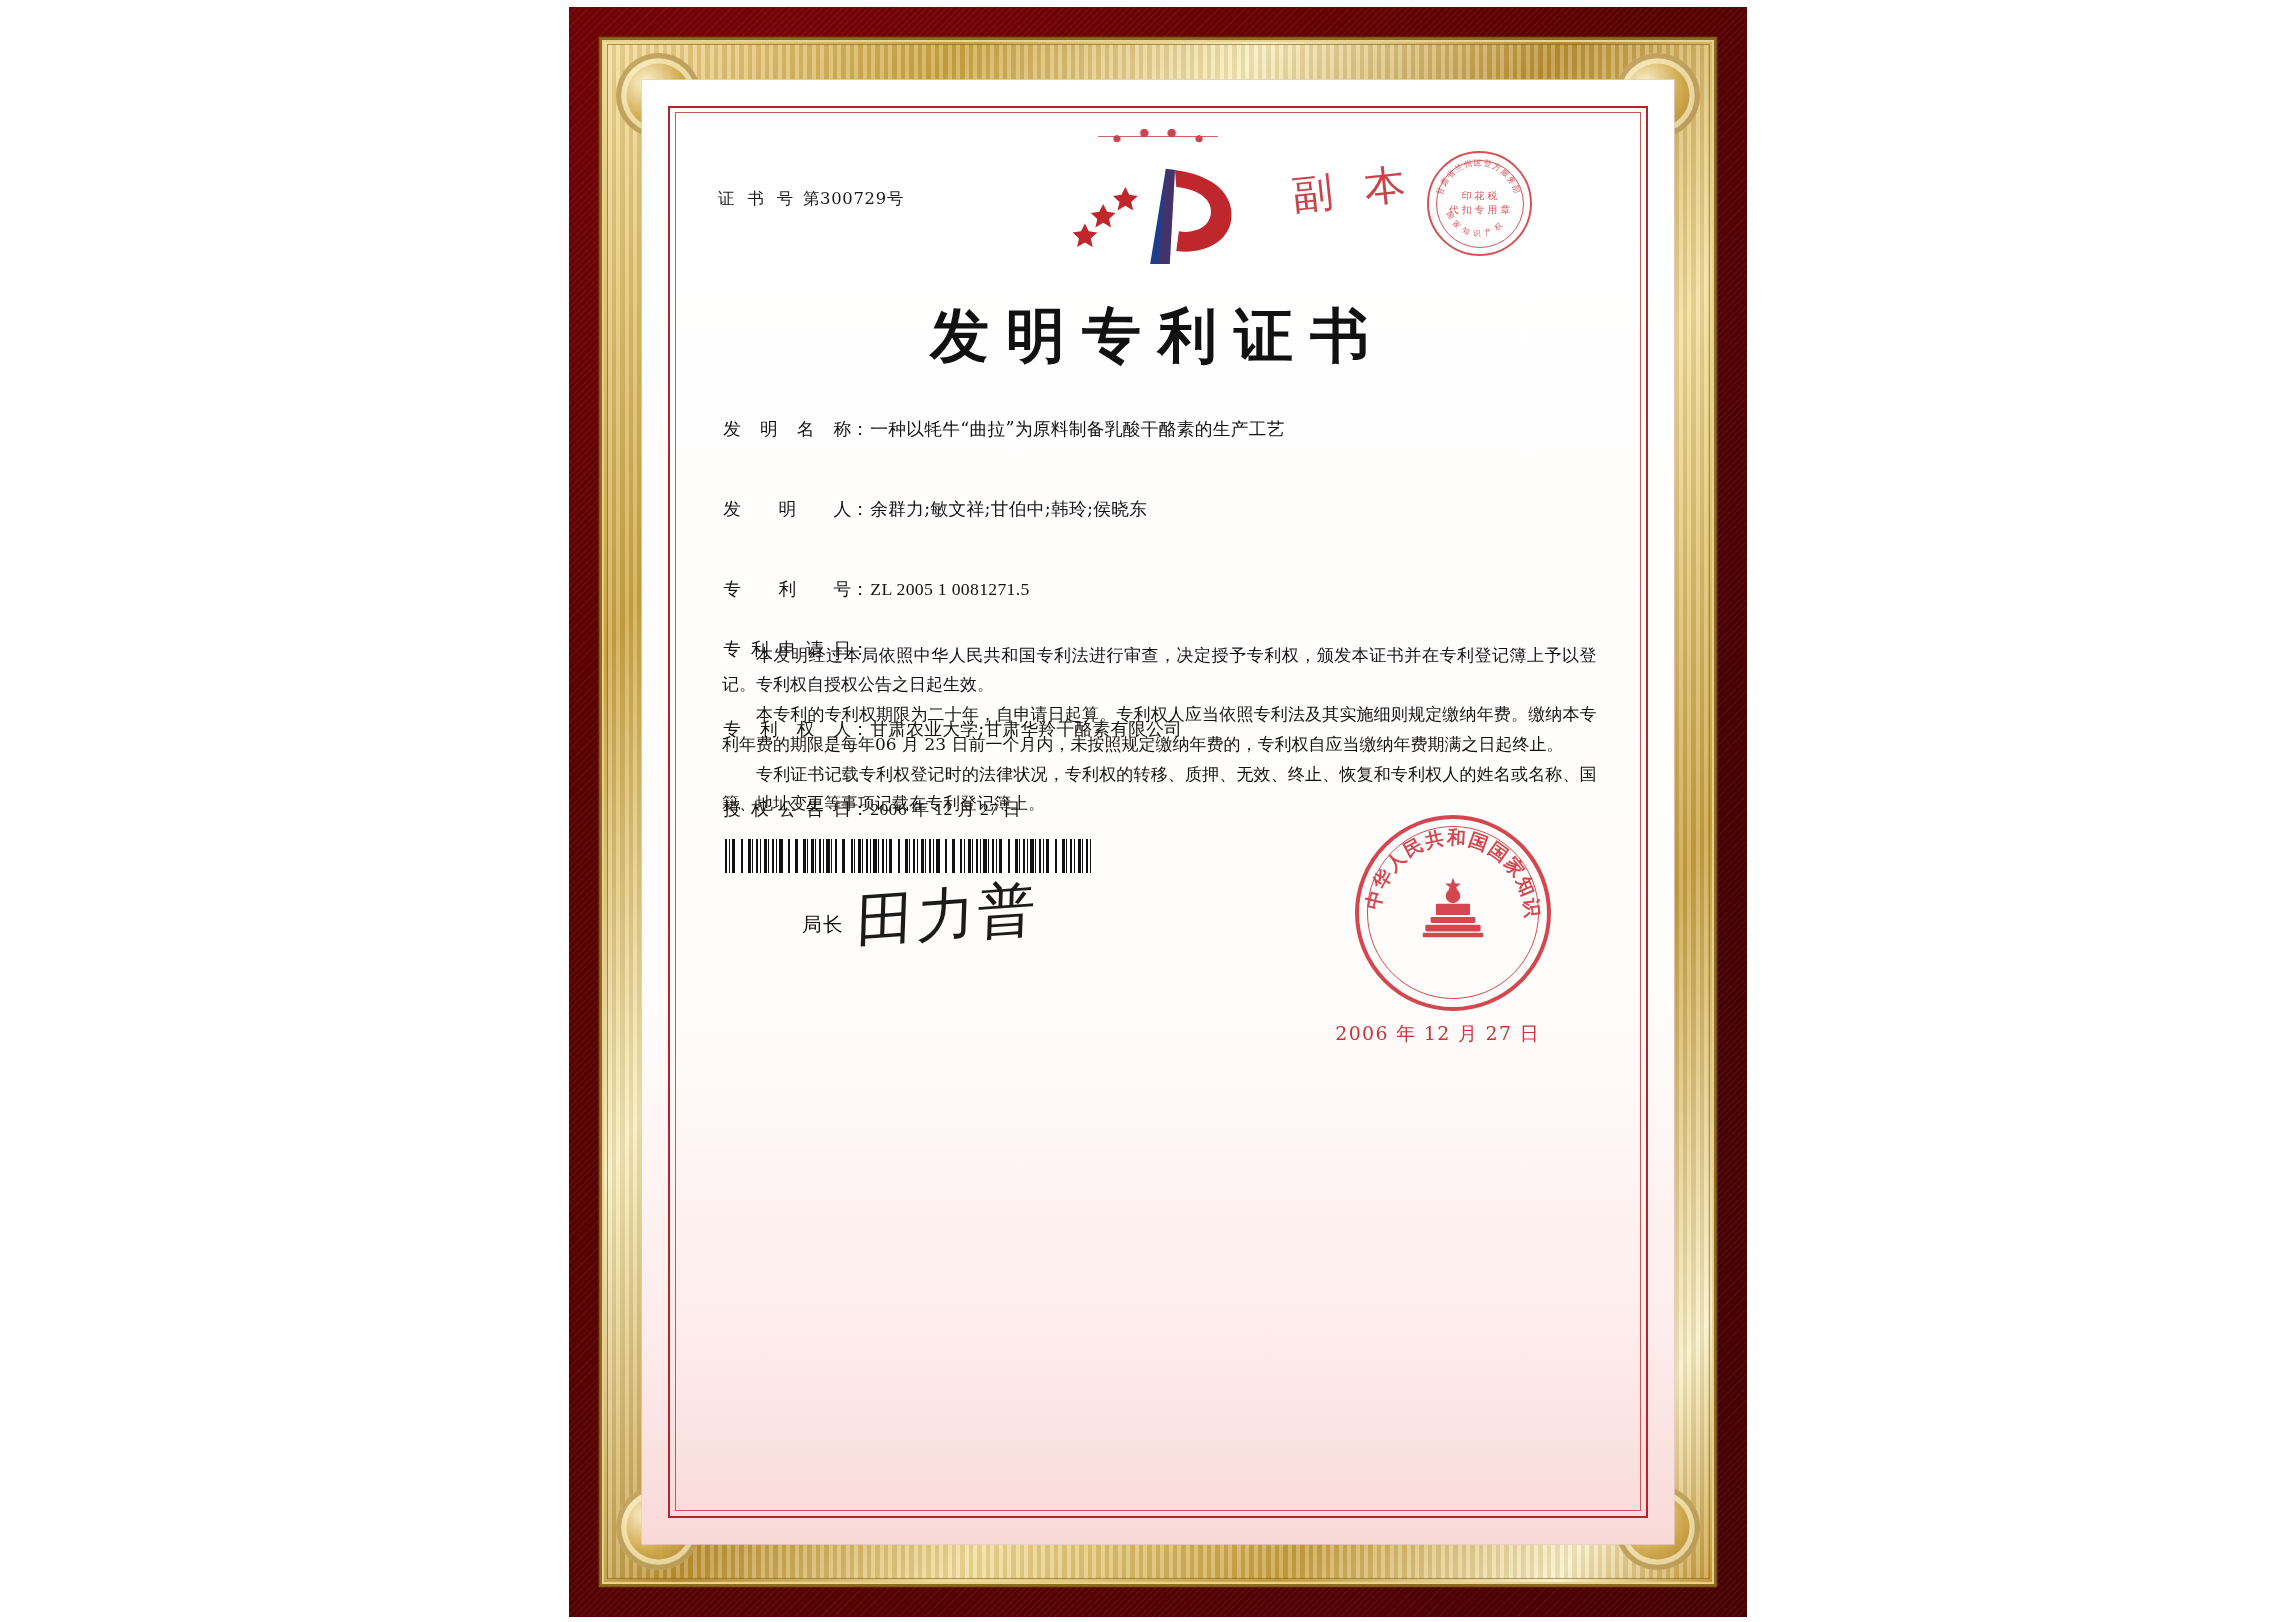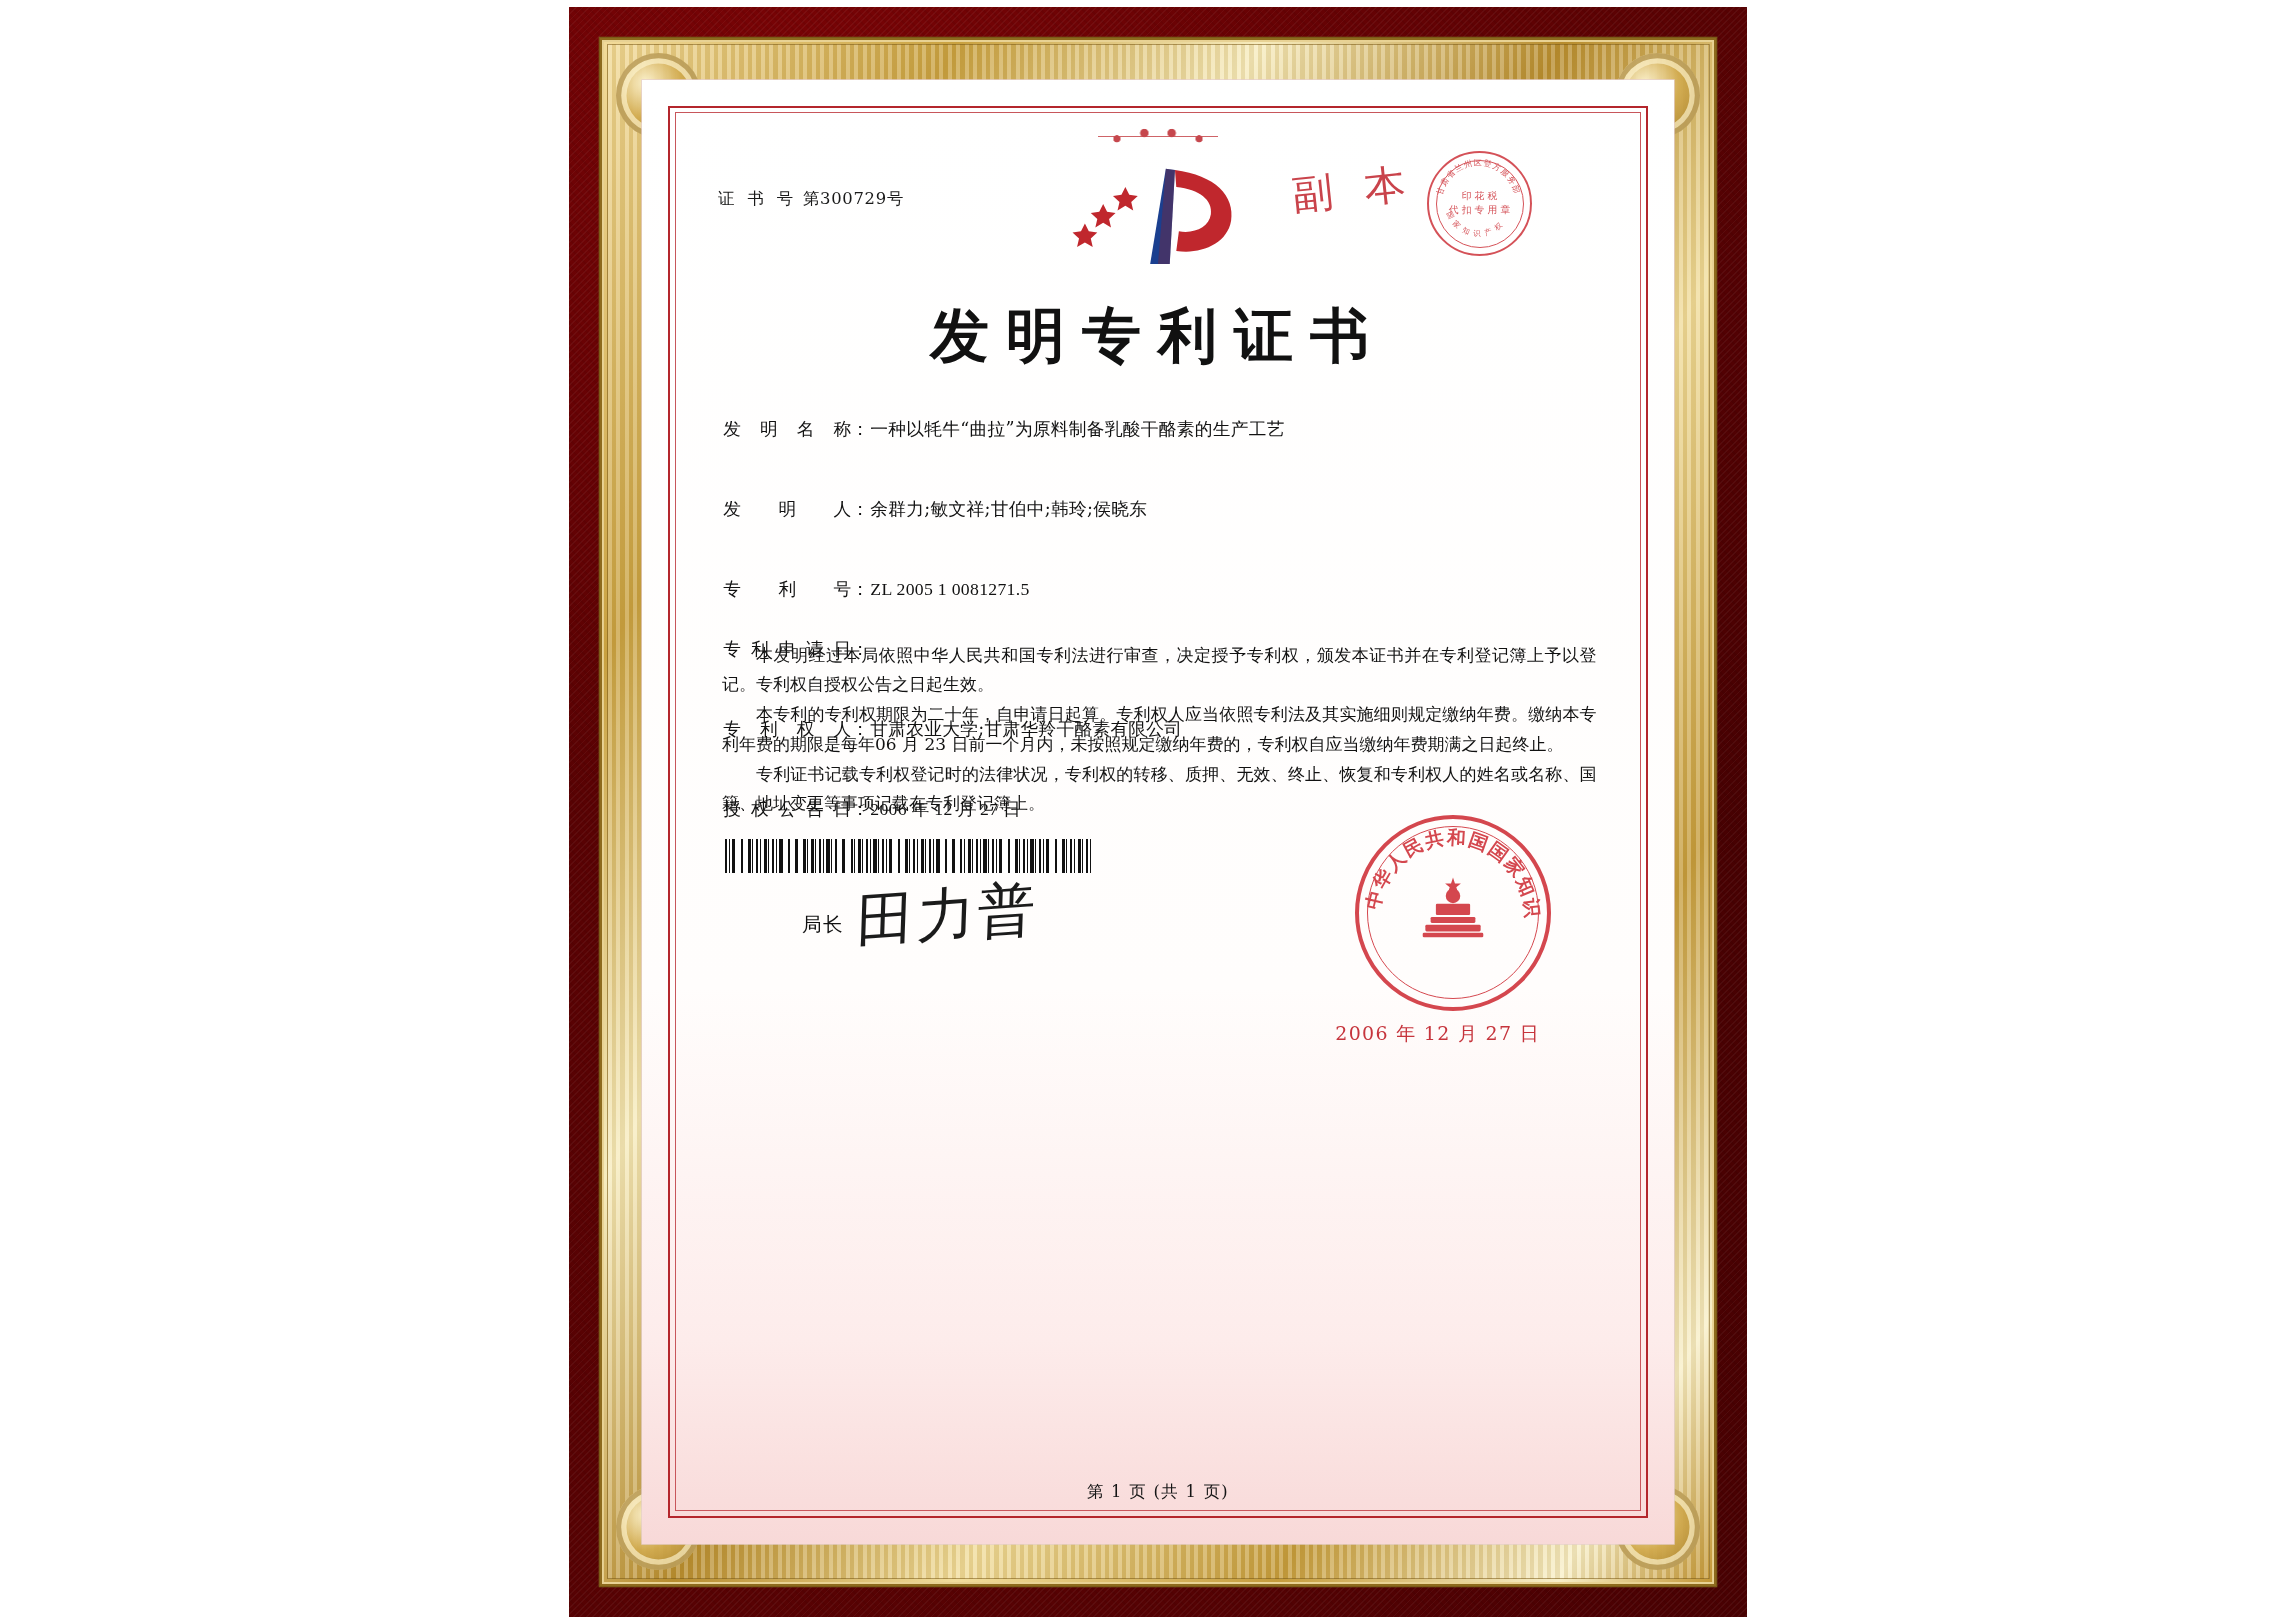--- a/index.html
+++ b/index.html
@@ -471,19 +471,18 @@
                 <circle cx="60" cy="34" r="11"></circle>
                 <polygon points="60,6 63,15 72,15 65,21 68,30 60,25 52,30 55,21 48,15 57,15"></polygon>
                 <rect x="14" y="90" width="92" height="7" rx="2"></rect>
               </g>
             </svg>
           </div>
         </div>
 
         <div class="seal-date">2006 年 12 月 27 日</div>
 
-        <div class="page-foot">第 1 页 (共  1  页)</div>
 
       </div>
     </div>
   </div>
 </div>
 
 
 </body></html>

